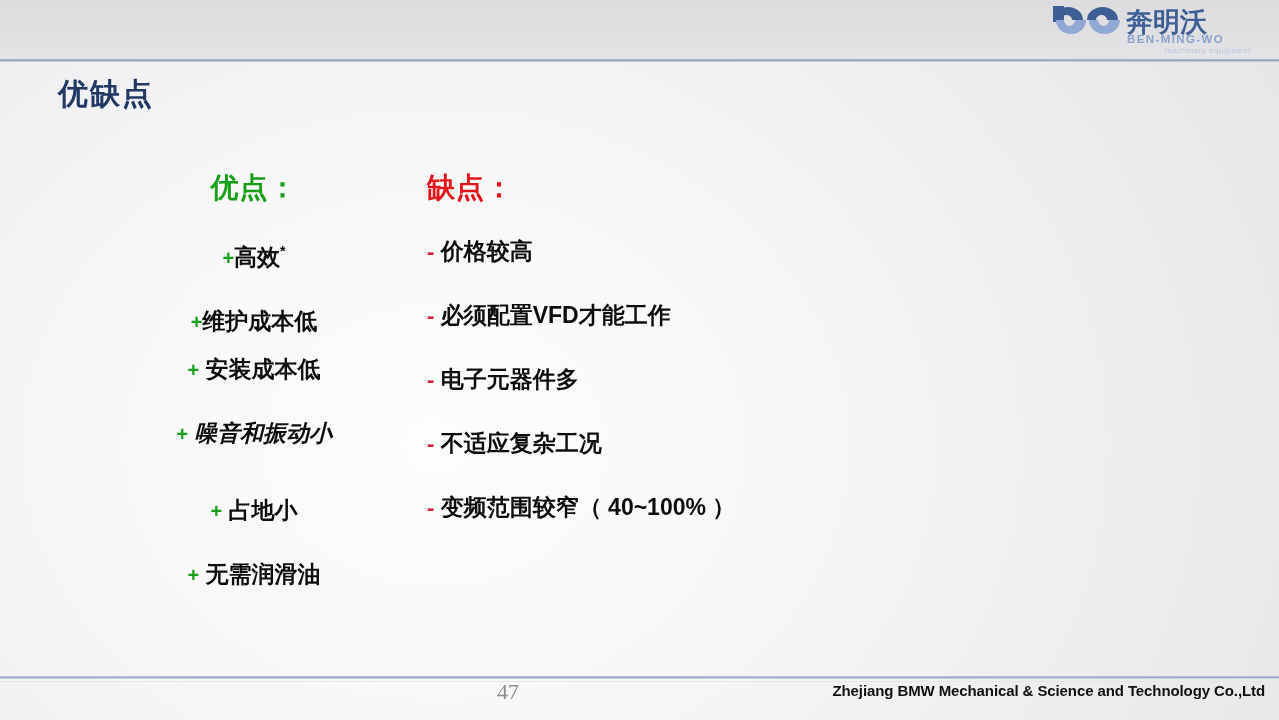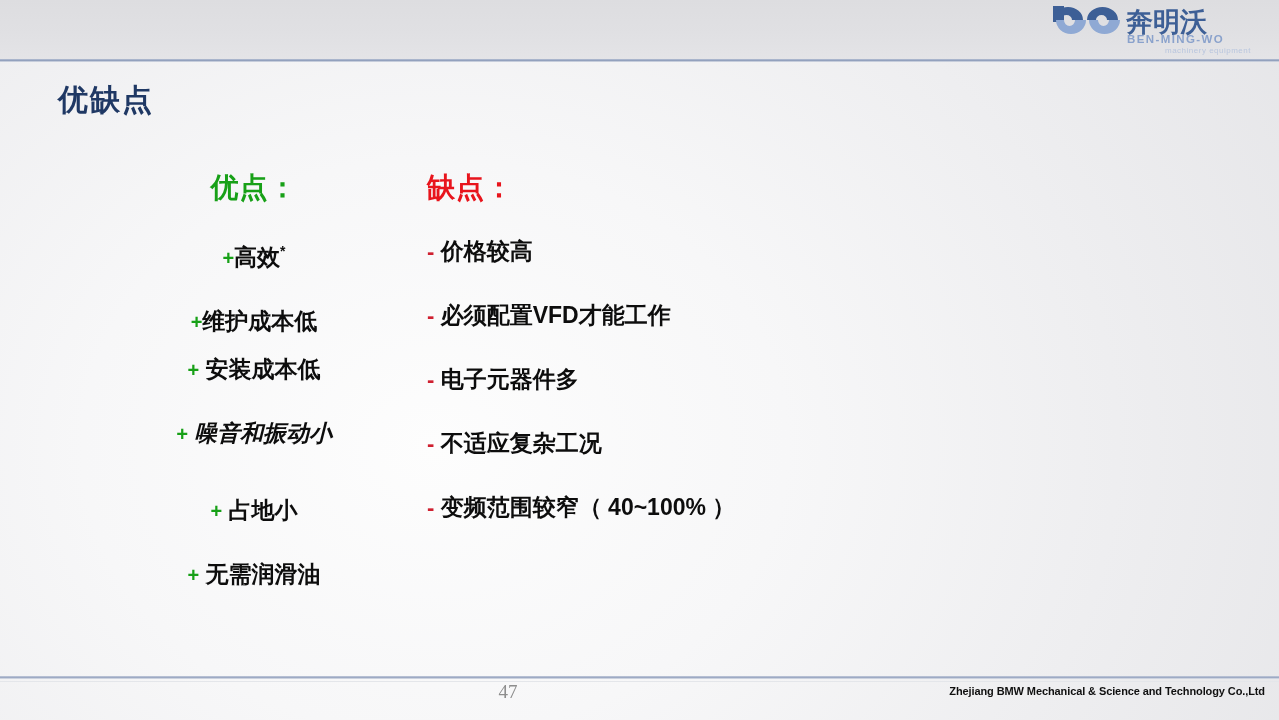--- a/index.html
+++ b/index.html
@@ -45,21 +45,21 @@
     top: 4px;
     width: 222px;
     height: 52px;
   }
   .logo svg { display: block; }
 
   
   .page-title {
     position: absolute;
     left: 58px;
-    top: 80px;
+    top: 74px;
     font-size: 30px;
     font-weight: bold;
     color: #1f3864;
     letter-spacing: 2px;
     line-height: 40px;
     white-space: nowrap;
     font-family: Liberation Serif, serif;
   }
 
   
@@ -141,29 +141,29 @@
     height: 1px;
     background: #e4e6ea;
   }
   .page-number {
     position: absolute;
     left: 0;
     top: 679px;
     width: 1016px;
     text-align: center;
     font-family: "Liberation Serif", "DejaVu Serif", serif;
-    font-size: 19px;
+    font-size: 22px;
     color: #8d8d8d;
     line-height: 26px;
   }
   .footer-company {
     position: absolute;
     right: 14px;
     top: 680px;
-    font-size: 11px;
+    font-size: 15px;
     font-weight: bold;
     color: #101010;
     line-height: 22px;
     white-space: nowrap;
     letter-spacing: -0.1px;
   }
 </style>
 </head>
 <body>
 

